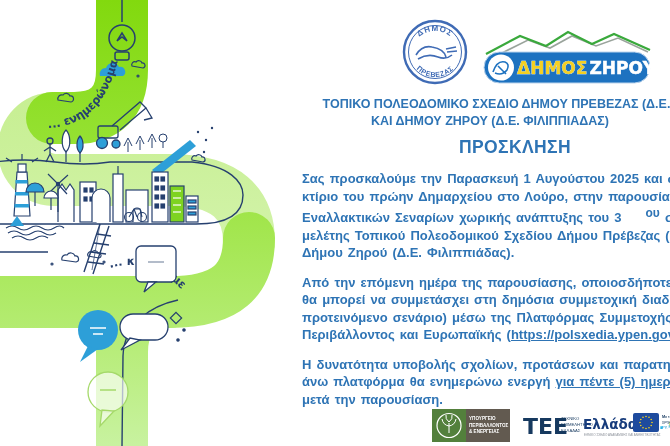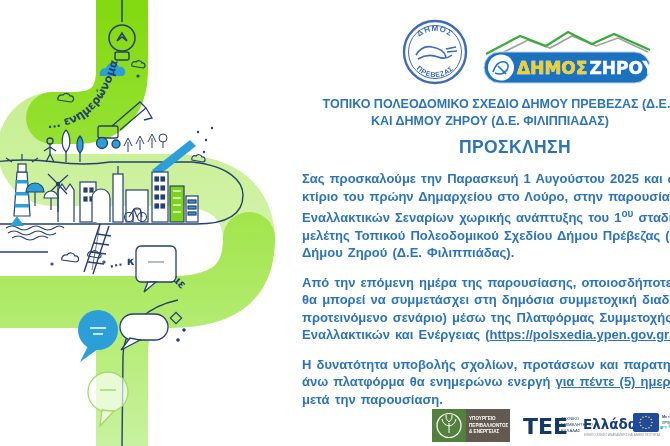--- a/index.html
+++ b/index.html
@@ -17,21 +17,21 @@
   
   .content { position:absolute; left:290px; top:96px; width:450px; color:#2e74b5; }
   .t-line  { text-align:center; font-size:12.5px; font-weight:700; line-height:17px;
              white-space:nowrap; }
   .t-line2 { margin-right:50px; }
   .heading { text-align:center; font-size:17.5px; font-weight:700; letter-spacing:.4px;
              margin-top:7px; }
   .para    { margin-top:12px; margin-left:12px; }
   .para .bl{ font-size:13px; font-weight:700; line-height:17.5px; white-space:nowrap;
              word-spacing:1.5px; }
-  .sup     { font-size:10px; vertical-align:super; }
+  .sup     { font-size:12px; vertical-align:super;margin-left:24px; }
   a.link   { color:#2e74b5; text-decoration:underline; }
   .ul      { text-decoration:underline; }
 
   
   #footer-logos { position:absolute; left:0; top:405px; width:670px; height:41px; }
 </style>
 </head>
 <body>
 
 <svg id="illu" width="300" height="446" viewBox="0 0 300 446">
@@ -255,30 +255,30 @@
 </svg>
 
 <div class="content">
   <div class="t-line">ΤΟΠΙΚΟ ΠΟΛΕΟΔΟΜΙΚΟ ΣΧΕΔΙΟ ΔΗΜΟΥ ΠΡΕΒΕΖΑΣ (Δ.Ε. ΛΟΥΡ</div>
   <div class="t-line t-line2">ΚΑΙ ΔΗΜΟΥ ΖΗΡΟΥ (Δ.Ε. ΦΙΛΙΠΠΙΑΔΑΣ)</div>
   <div class="heading">ΠΡΟΣΚΛΗΣΗ</div>
 
   <div class="para">
     <div class="bl">Σας προσκαλούμε την Παρασκευή 1 Αυγούστου 2025 και ώρα 1</div>
     <div class="bl">κτίριο του πρώην Δημαρχείου στο Λούρο, στην παρουσίασ</div>
-    <div class="bl"><span>Εναλλακτικών Σεναρίων χωρικής ανάπτυξης του 1</span><span class="sup">ου</span><span> σταδίου εκπόν</span></div>
+    <div class="bl"><span>Εναλλακτικών Σεναρίων χωρικής ανάπτυξης του 3</span><span class="sup">ου</span><span> σταδίου εκπόν</span></div>
     <div class="bl">μελέτης Τοπικού Πολεοδομικού Σχεδίου Δήμου Πρέβεζας (Δ.Ε. Λού</div>
     <div class="bl">Δήμου Ζηρού (Δ.Ε. Φιλιππιάδας).</div>
   </div>
 
   <div class="para">
     <div class="bl">Από την επόμενη ημέρα της παρουσίασης, οποιοσδήποτε ενδιαφε</div>
     <div class="bl">θα μπορεί να συμμετάσχει στη δημόσια συμμετοχική διαδικασία</div>
     <div class="bl">προτεινόμενο σενάριο)  μέσω της Πλατφόρμας Συμμετοχής του Υπ</div>
-    <div class="bl"><span>Εναλλακτικών και Ενέργειας (</span><a class="link" href="#">https://polsxedia.ypen.gov.gr/</a></div>
+    <div class="bl"><span>Περιβάλλοντος και Ευρωπαϊκής (</span><a class="link" href="#">https://polsxedia.ypen.gov.gr/</a></div>
   </div>
 
   <div class="para">
     <div class="bl">Η δυνατότητα υποβολής σχολίων, προτάσεων και παρατηρήσεων</div>
     <div class="bl"><span>άνω πλατφόρμα θα ενημερώνω ενεργή </span><span class="ul">για πέντε (5) ημερολογιακέ</span></div>
     <div class="bl">μετά την παρουσίαση.</div>
   </div>
 </div>
 
 <svg id="footer-logos" width="670" height="41" viewBox="0 0 670 41">

